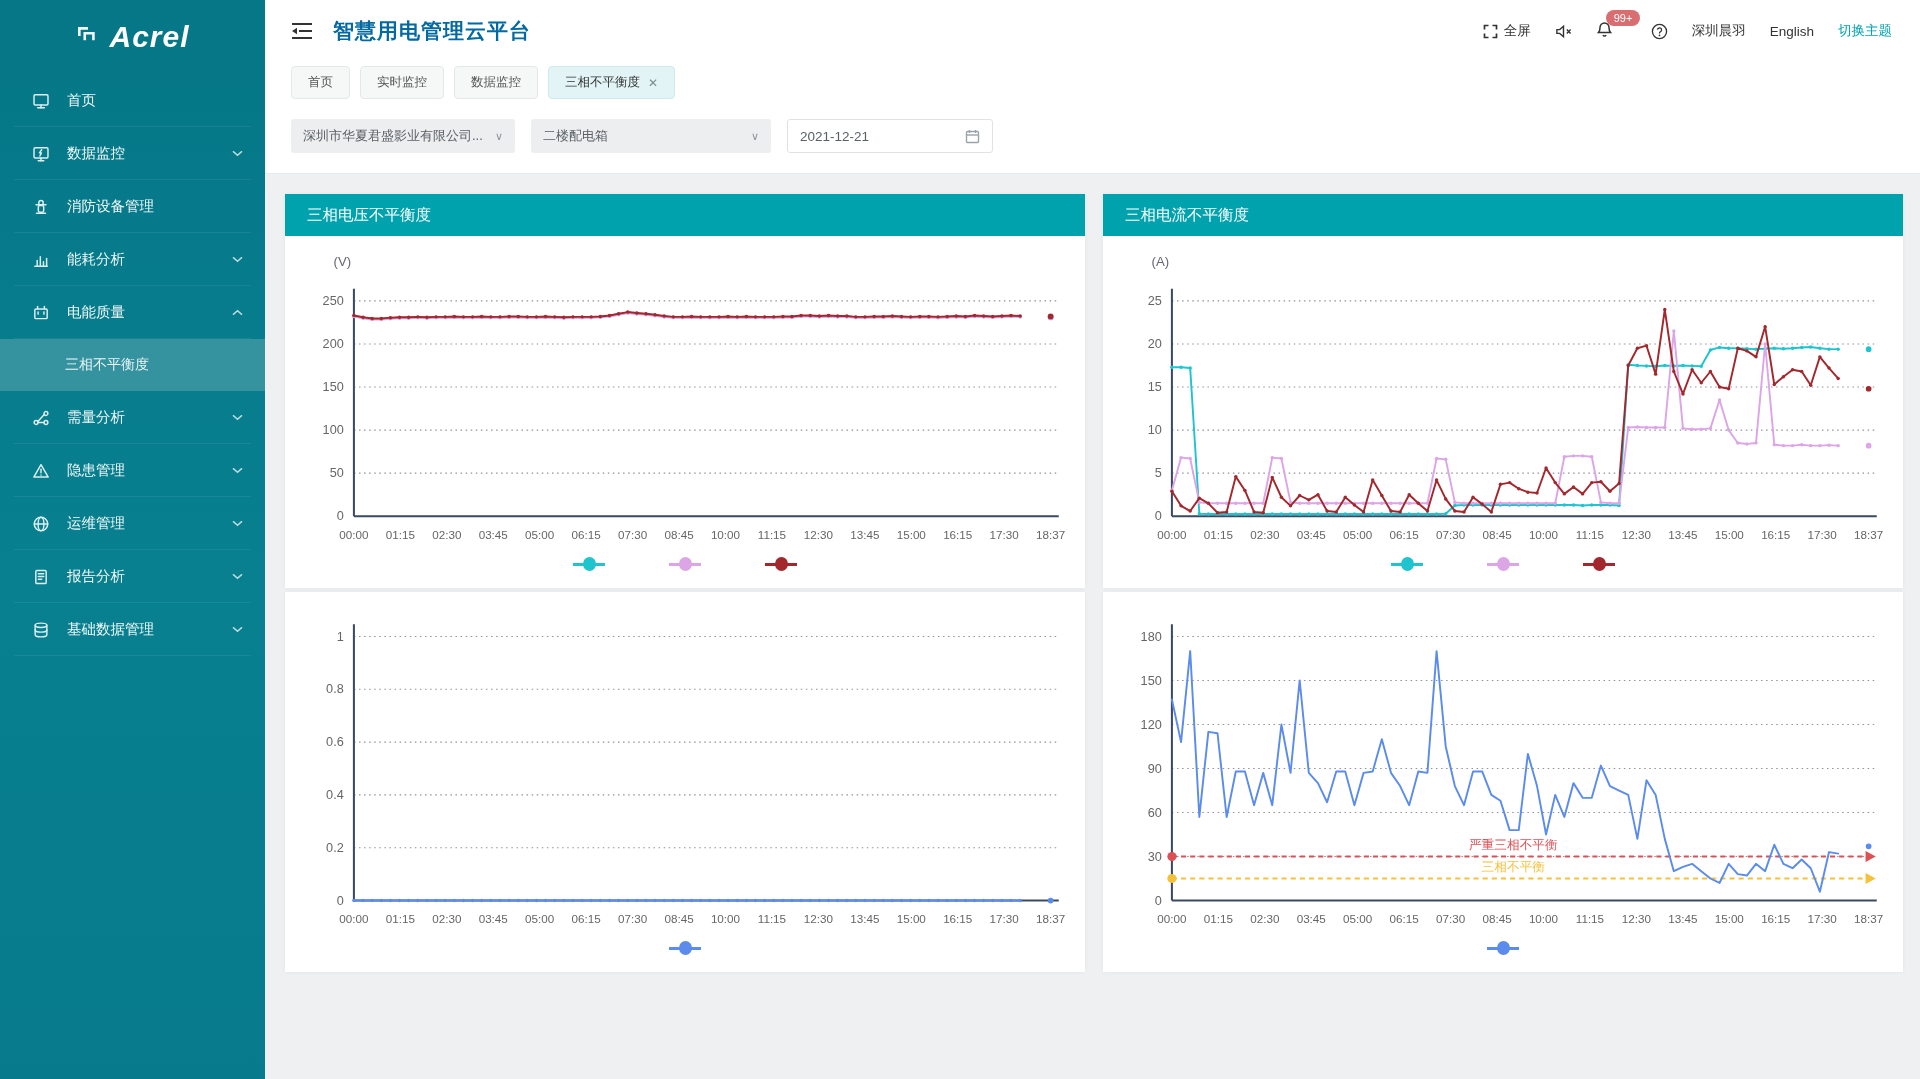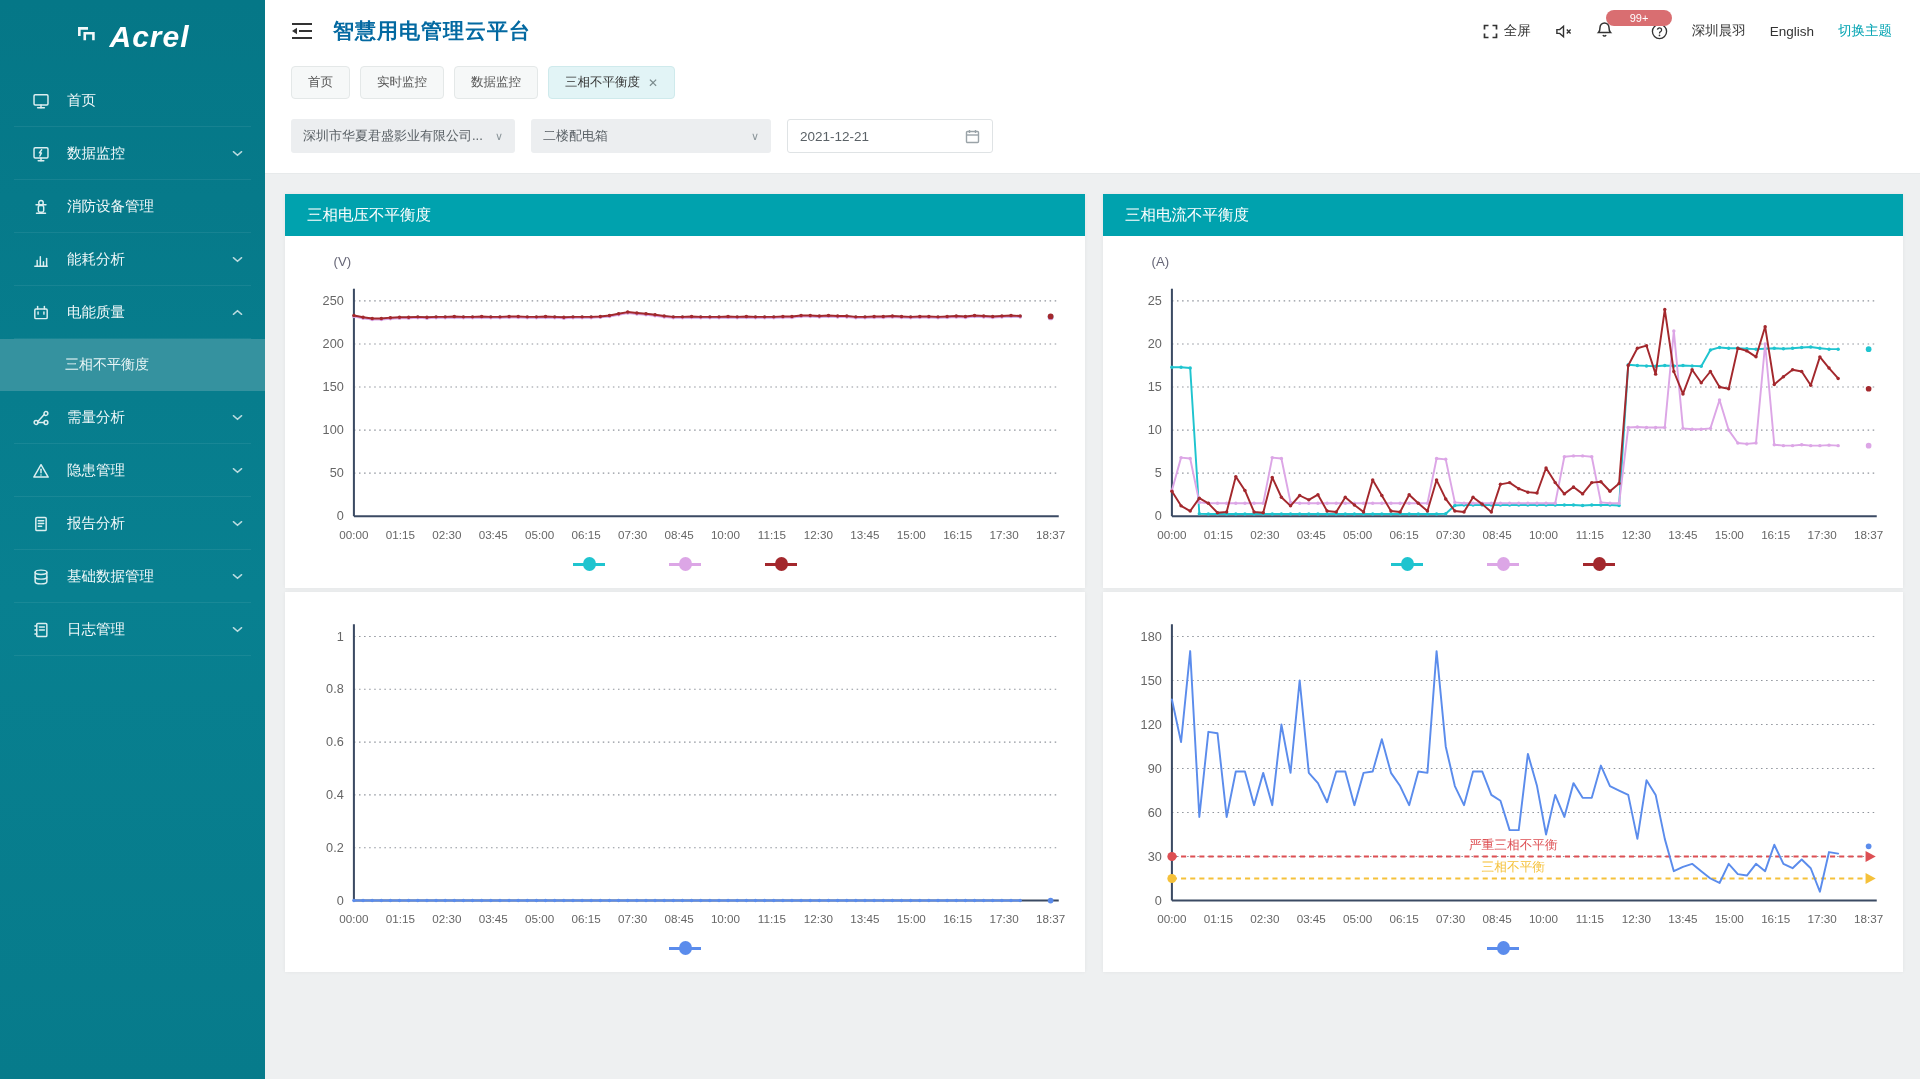--- a/index.html
+++ b/index.html
@@ -23,21 +23,21 @@
   
   .main { flex:1; display:flex; flex-direction:column; min-width:0; }
   .hdr { height:62px; background:#fff; display:flex; align-items:center; padding:0 28px 0 26px; }
   .burger { width:22px; height:18px; display:inline-flex; cursor:pointer; color:#333; }
   .page-title { margin-left:20px; font-size:21px; font-weight:bold; color:#0369a1; letter-spacing:1px; }
   .hdr-right { margin-left:auto; display:flex; align-items:center; gap:24px; font-size:13.5px; color:#333; }
   .hdr-item { display:flex; align-items:center; gap:5px; cursor:pointer; }
   .hicon { width:17px; height:17px; display:inline-flex; color:#333; }
   .hicon svg { width:17px; height:17px; }
   .bell-wrap { position:relative; padding-right:14px; }
-  .badge { position:absolute; top:-11px; left:10px; background:#d96e71; color:#fff; font-size:11px; padding:2px 24px; border-radius:9px; white-space:nowrap; }
+  .badge { position:absolute; top:-11px; left:10px; background:#d96e71; color:#fff; font-size:11px; padding:2px 8px; border-radius:9px; white-space:nowrap; }
   .theme-link { color:#00a3b2; cursor:pointer; }
 
   .tabs { background:#fff; padding:4px 26px 10px; display:flex; gap:10px; }
   .tab { padding:7px 16px; background:#f6f8f8; border:1px solid #e4e8e8; border-radius:4px; font-size:12.5px; color:#555; cursor:pointer; display:flex; align-items:center; gap:8px; }
   .tab.active { background:#e2f4f6; border-color:#cfeaec; color:#333; }
   .tab .x { color:#7b8b8d; font-size:12px; }
 
   .filters { background:#fff; padding:10px 26px 20px; display:flex; gap:16px; border-bottom:1px solid #e7eaeb; }
   .sel { height:34px; background:#eceef0; border-radius:3px; display:flex; align-items:center; padding:0 12px; font-size:13px; color:#5a6166; cursor:pointer; }
   .sel .dn { margin-left:auto; color:#8b959a; padding-left:12px; font-size:11px; }
@@ -173,20 +173,35 @@
         <span class="nav-label">隐患管理</span>
         <span class="chev">
           <svg viewBox="0 0 12 8" fill="none" stroke="rgba(255,255,255,.85)" stroke-width="1.6" stroke-linecap="round">
             <polyline points="1.5,2 6,6 10.5,2"></polyline>
           </svg>
         </span>
       </div>
       <div class="nav-item">
         <span class="nav-icon">
           <svg viewBox="0 0 16 16" fill="none" stroke="currentColor" stroke-width="1.3" stroke-linecap="round" stroke-linejoin="round">
+            <circle cx="8" cy="8" r="6"></circle>
+            <ellipse cx="8" cy="8" rx="2.6" ry="6"></ellipse>
+            <line x1="2" y1="8" x2="14" y2="8"></line>
+          </svg>
+        </span>
+        <span class="nav-label">运维管理</span>
+        <span class="chev">
+          <svg viewBox="0 0 12 8" fill="none" stroke="rgba(255,255,255,.85)" stroke-width="1.6" stroke-linecap="round">
+            <polyline points="1.5,2 6,6 10.5,2"></polyline>
+          </svg>
+        </span>
+      </div>
+      <div class="nav-item">
+        <span class="nav-icon">
+          <svg viewBox="0 0 16 16" fill="none" stroke="currentColor" stroke-width="1.3" stroke-linecap="round" stroke-linejoin="round">
             <rect x="3.4" y="2.2" width="9.2" height="11.6" rx="1"></rect>
             <line x1="5.6" y1="5.2" x2="10.4" y2="5.2"></line>
             <line x1="5.6" y1="7.6" x2="10.4" y2="7.6"></line>
             <line x1="5.6" y1="10" x2="8.6" y2="10"></line>
           </svg>
         </span>
         <span class="nav-label">报告分析</span>
         <span class="chev">
           <svg viewBox="0 0 12 8" fill="none" stroke="rgba(255,255,255,.85)" stroke-width="1.6" stroke-linecap="round">
             <polyline points="1.5,2 6,6 10.5,2"></polyline>
@@ -195,38 +210,20 @@
       </div>
       <div class="nav-item">
         <span class="nav-icon">
           <svg viewBox="0 0 16 16" fill="none" stroke="currentColor" stroke-width="1.3" stroke-linecap="round" stroke-linejoin="round">
             <ellipse cx="8" cy="3.8" rx="5.2" ry="1.9"></ellipse>
             <path d="M2.8 3.8 V12.2 a5.2 1.9 0 0 0 10.4 0 V3.8"></path>
             <path d="M2.8 8 a5.2 1.9 0 0 0 10.4 0"></path>
           </svg>
         </span>
         <span class="nav-label">基础数据管理</span>
-        <span class="chev">
-          <svg viewBox="0 0 12 8" fill="none" stroke="rgba(255,255,255,.85)" stroke-width="1.6" stroke-linecap="round">
-            <polyline points="1.5,2 6,6 10.5,2"></polyline>
-          </svg>
-        </span>
-      </div>
-      <div class="nav-item">
-        <span class="nav-icon">
-          <svg viewBox="0 0 16 16" fill="none" stroke="currentColor" stroke-width="1.3" stroke-linecap="round" stroke-linejoin="round">
-            <rect x="4.2" y="2.2" width="9" height="11.6" rx="1"></rect>
-            <line x1="2.6" y1="4.4" x2="4.2" y2="4.4"></line>
-            <line x1="2.6" y1="8" x2="4.2" y2="8"></line>
-            <line x1="2.6" y1="11.6" x2="4.2" y2="11.6"></line>
-            <line x1="6.6" y1="5.4" x2="11" y2="5.4"></line>
-            <line x1="6.6" y1="8" x2="11" y2="8"></line>
-          </svg>
-        </span>
-        <span class="nav-label">日志管理</span>
         <span class="chev">
           <svg viewBox="0 0 12 8" fill="none" stroke="rgba(255,255,255,.85)" stroke-width="1.6" stroke-linecap="round">
             <polyline points="1.5,2 6,6 10.5,2"></polyline>
           </svg>
         </span>
       </div>
     </nav>
 </aside>
 
 <div class="main">

